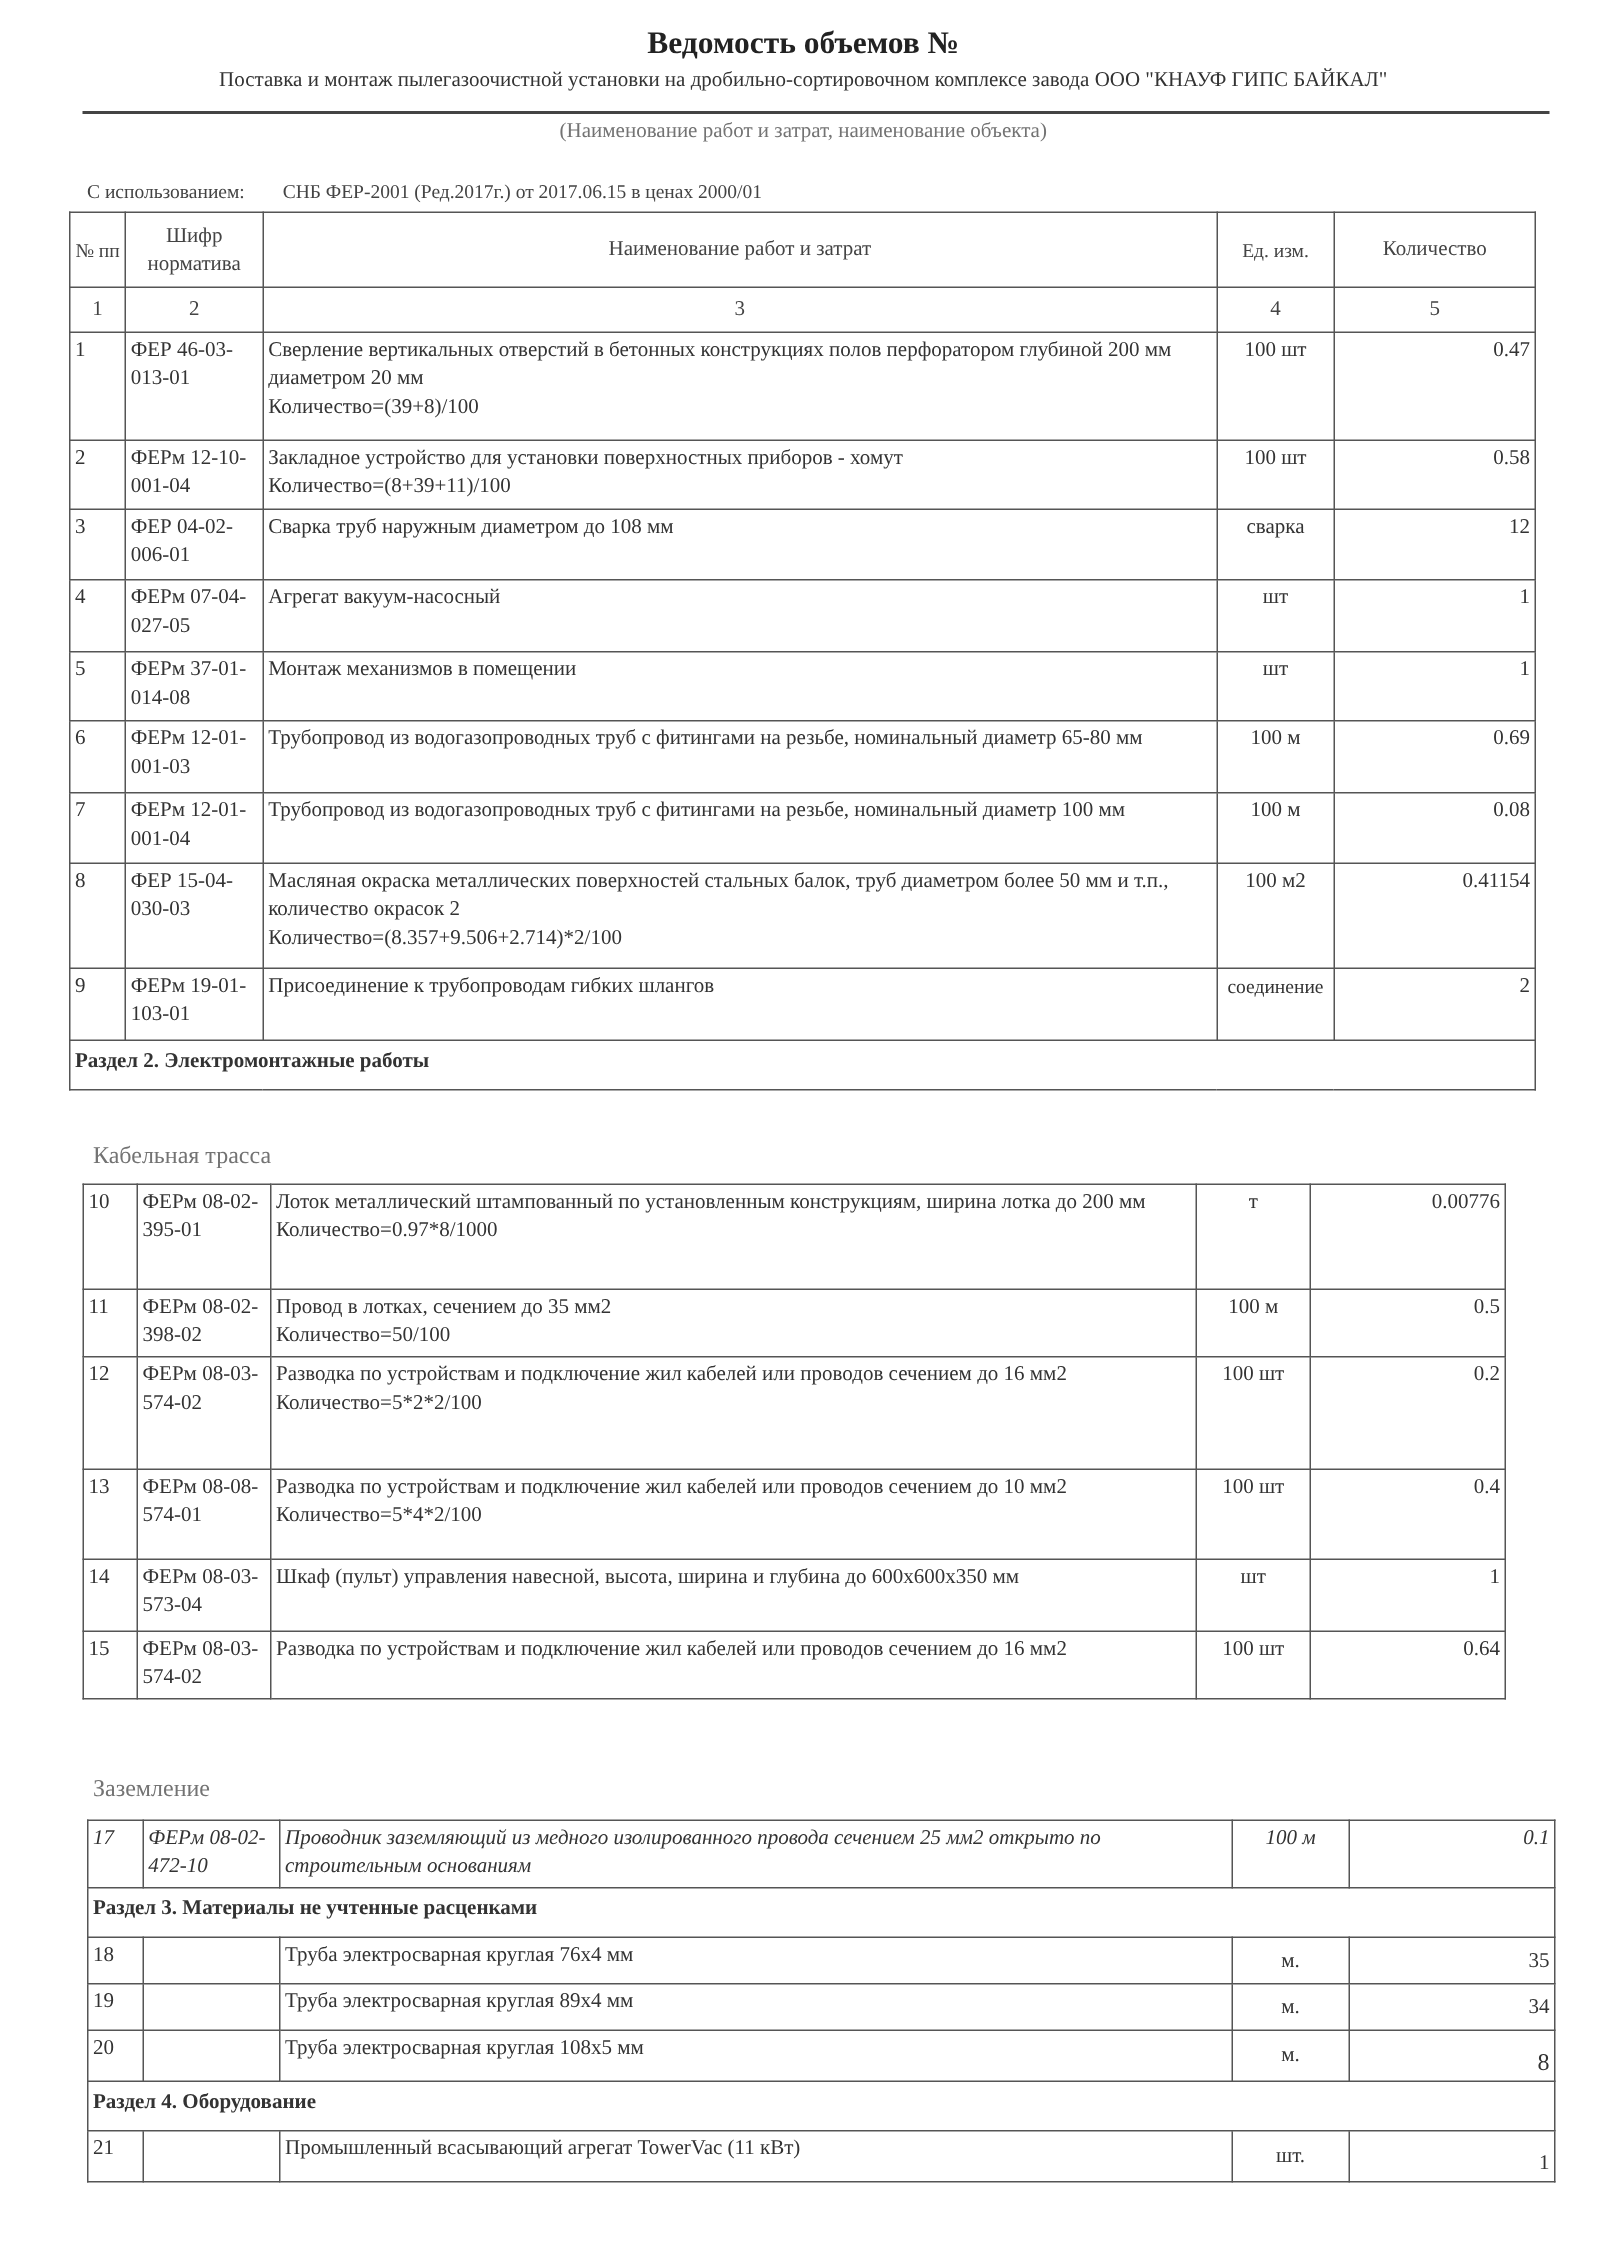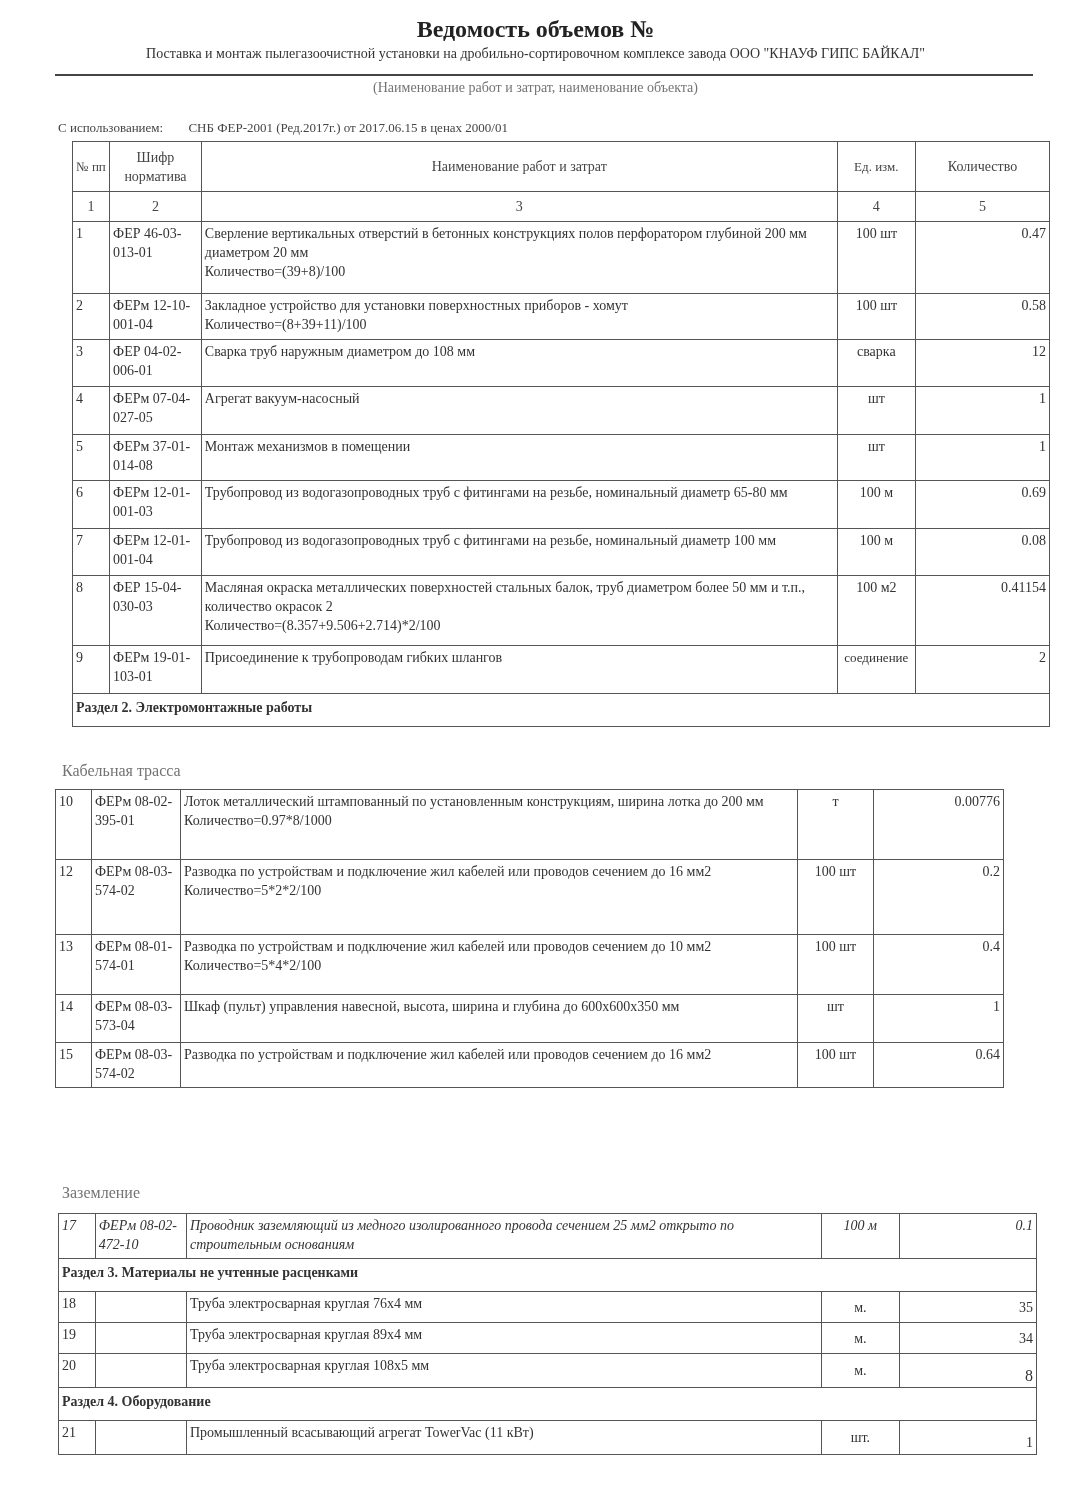--- a/index.html
+++ b/index.html
@@ -1,19 +1,19 @@
 <!DOCTYPE html>
 <html><head>
 <meta charset="utf-8">
 <style>
   html,body{margin:0;padding:0;background:#fff;}
   body{width:1071px;height:1500px;position:relative;overflow:hidden;
        font-family:"Liberation Serif","DejaVu Serif",serif;color:#333;}
   .title{position:absolute;top:16px;left:0;width:1071px;text-align:center;
-         font-size:24px;font-weight:bold;color:#222;}
+         font-size:21px;font-weight:bold;color:#222;}
   .subtitle{position:absolute;top:46px;left:0;width:1071px;text-align:center;font-size:14px;color:#333;}
   .rule{position:absolute;top:74px;left:55px;width:978px;border-top:2px solid #444;}
   .caption{position:absolute;top:80px;left:0;width:1071px;text-align:center;font-size:14px;color:#737373;}
   .using{position:absolute;top:120px;left:58px;font-size:13px;color:#444;}
   .using .lbl{margin-right:22px;}
   table{position:absolute;border-collapse:collapse;font-size:14px;table-layout:fixed;}
   td{border:1px solid #555;vertical-align:top;padding:2px 3px;line-height:19px;color:#333;}
   .c1{width:36px;} .c2{width:89px;} .c3{width:617px;} .c4{width:76px;} .c5{width:130px;}
   .hdr td{text-align:center;vertical-align:middle;color:#444;}
   .num{text-align:right;}
@@ -26,21 +26,21 @@
 
 <div class="title">Ведомость объемов №</div>
 <div class="subtitle">Поставка и монтаж пылегазоочистной установки на дробильно-сортировочном комплексе завода ООО "КНАУФ ГИПС БАЙКАЛ"</div>
 <div class="rule"></div>
 <div class="caption">(Наименование работ и затрат, наименование объекта)</div>
 <div class="using">
   <span class="lbl">С использованием:</span>
   <span>СНБ ФЕР-2001 (Ред.2017г.) от 2017.06.15 в ценах 2000/01</span>
 </div>
 
-<table style="top:141px;left:72px;width:978px;">
+<table style="top:141px;left:46px;width:978px;">
   <colgroup>
       <col class="c1">
       <col class="c2">
       <col class="c3">
       <col class="c4">
       <col class="c5">
     </colgroup>
   <tbody>
       <tr class="hdr" style="height:50px;">
     <td style="font-size:13px;">№ пп</td>
@@ -161,33 +161,43 @@
       <tr style="height:70px;">
     <td>10</td>
     <td>ФЕРм 08-02-395-01</td>
     <td>
           <div>Лоток металлический штампованный по установленным конструкциям, ширина лотка до 200 мм</div>
           <div>Количество=0.97*8/1000</div>
         </td>
     <td class="unit">т</td>
     <td class="num">0.00776</td>
   </tr>
+  <tr style="height:45px;">
+    <td>11</td>
+    <td>ФЕРм 08-02-398-02</td>
+    <td>
+          <div>Провод в лотках, сечением до 35 мм2</div>
+          <div>Количество=50/100</div>
+        </td>
+    <td class="unit">100 м</td>
+    <td class="num">0.5</td>
+  </tr>
   <tr style="height:75px;">
     <td>12</td>
     <td>ФЕРм 08-03-574-02</td>
     <td>
           <div>Разводка по устройствам и подключение жил кабелей или проводов сечением до 16 мм2</div>
           <div>Количество=5*2*2/100</div>
         </td>
     <td class="unit">100 шт</td>
     <td class="num">0.2</td>
   </tr>
   <tr style="height:60px;">
     <td>13</td>
-    <td>ФЕРм 08-01-574-01</td>
+    <td>ФЕРм 08-08-574-01</td>
     <td>
           <div>Разводка по устройствам и подключение жил кабелей или проводов сечением до 10 мм2</div>
           <div>Количество=5*4*2/100</div>
         </td>
     <td class="unit">100 шт</td>
     <td class="num">0.4</td>
   </tr>
   <tr style="height:48px;">
     <td>14</td>
     <td>ФЕРм 08-03-573-04</td>

